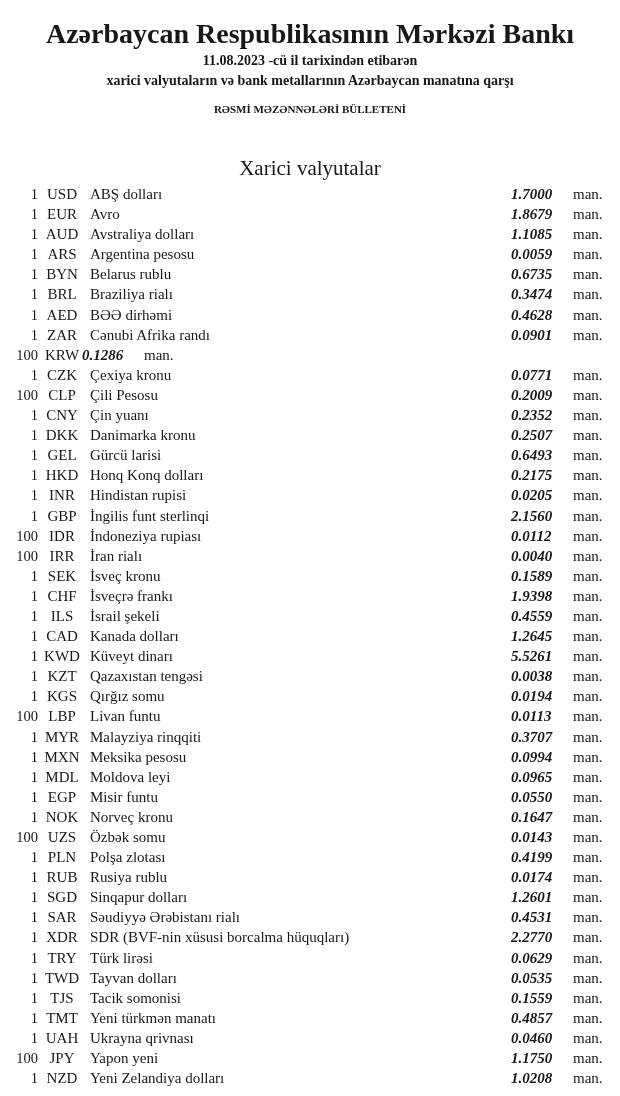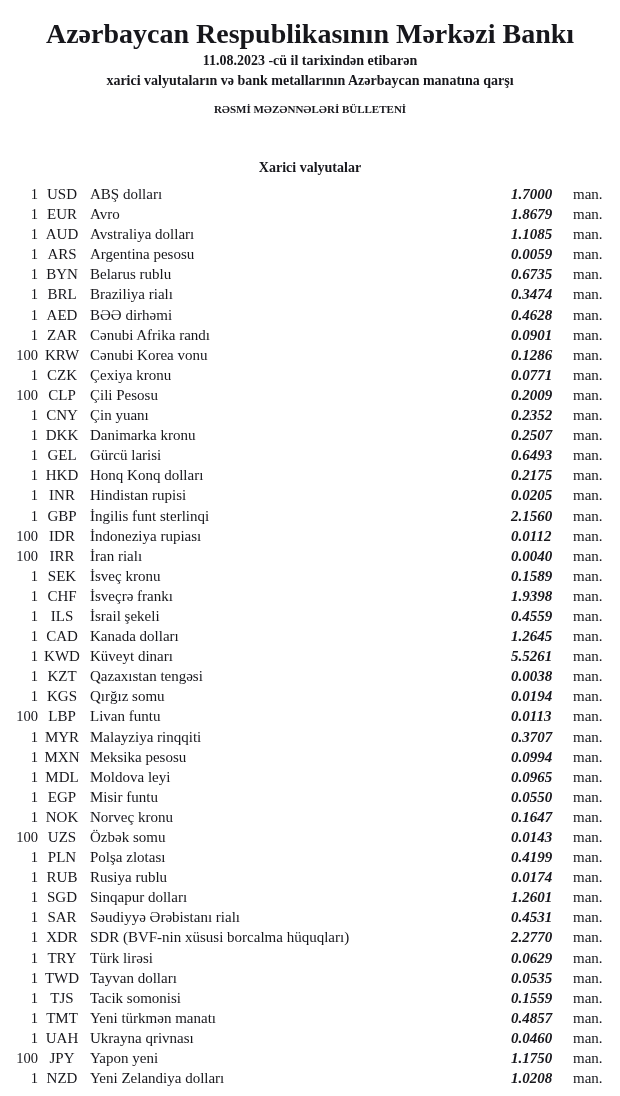--- a/index.html
+++ b/index.html
@@ -40,22 +40,22 @@
     margin-top: 2px;
   }
   .bulletin-title {
     font-size: 11px;
     font-weight: bold;
     line-height: 19px;
     margin-top: 10px;
   }
   .section-title {
     text-align: center;
-    font-size: 14px;
-    font-weight: bold;
+    font-size: 21px;
+    font-weight: normal;
     margin-top: 40px;
     line-height: 18px;
   }
   .rates-table {
     margin-top: 7px;
   }
   .row {
     display: flex;
     align-items: baseline;
     height: 20.1px;
@@ -159,21 +159,20 @@
       <div class="row">
         <span class="col-qty">1</span>
         <span class="col-code">ZAR</span>
         <span class="col-name">Cənubi Afrika randı</span>
         <span class="col-rate">0.0901</span>
         <span class="col-unit">man.</span>
       </div>
       <div class="row">
         <span class="col-qty">100</span>
         <span class="col-code">KRW</span>
-        <span class="col-name">Cənubi Korea vonu</span>
         <span class="col-rate">0.1286</span>
         <span class="col-unit">man.</span>
       </div>
       <div class="row">
         <span class="col-qty">1</span>
         <span class="col-code">CZK</span>
         <span class="col-name">Çexiya kronu</span>
         <span class="col-rate">0.0771</span>
         <span class="col-unit">man.</span>
       </div>

